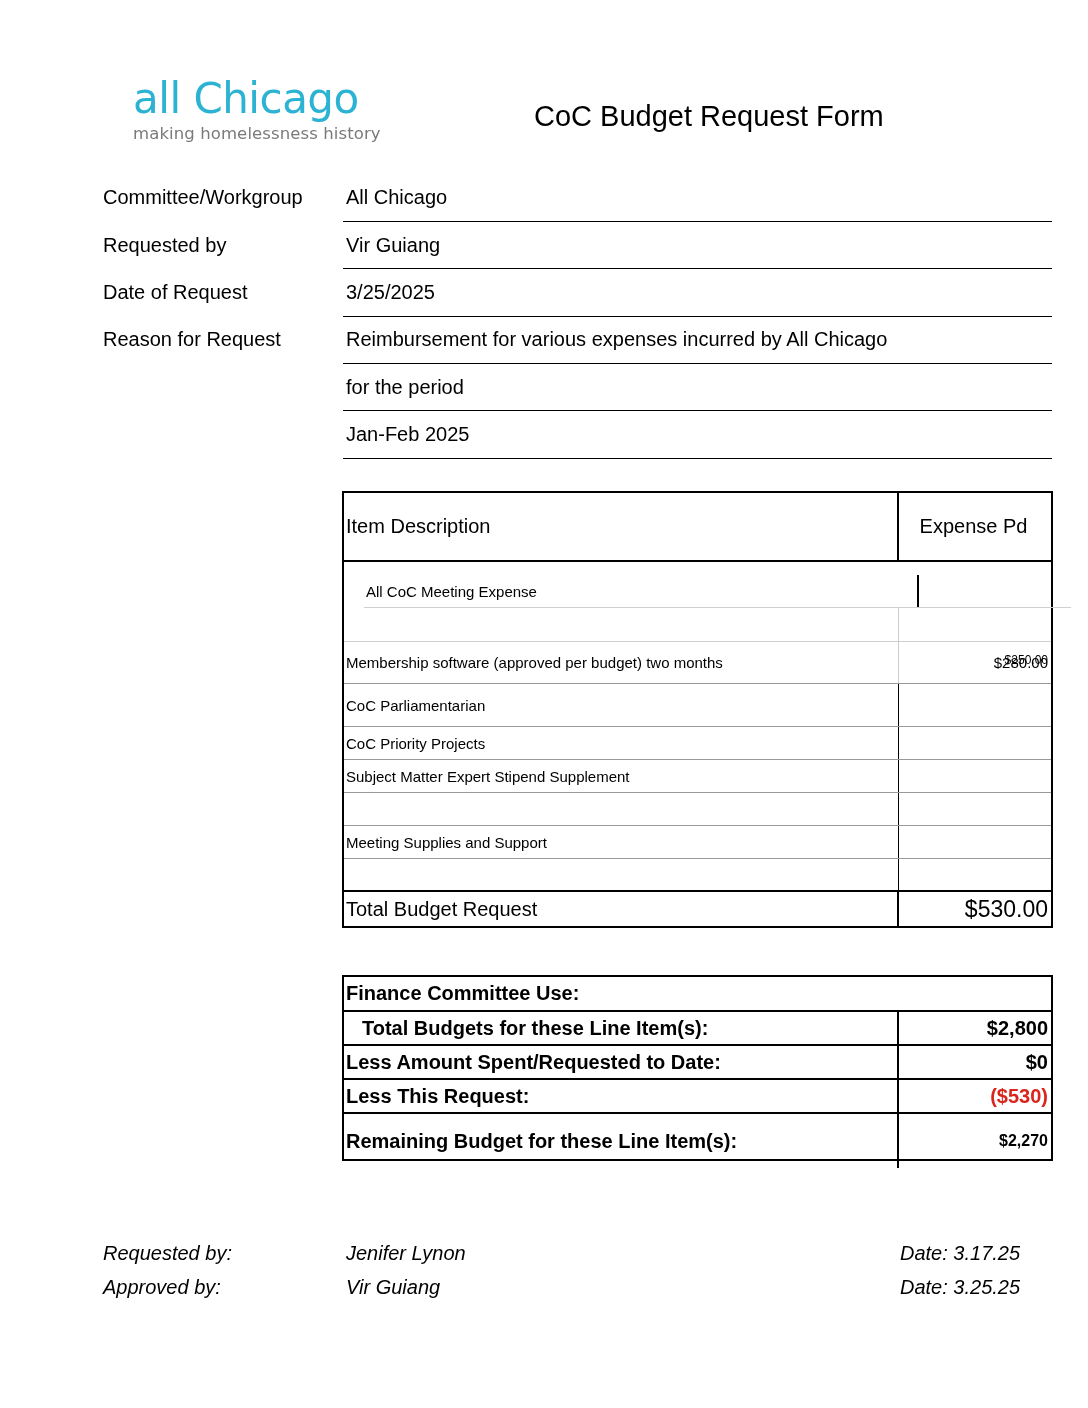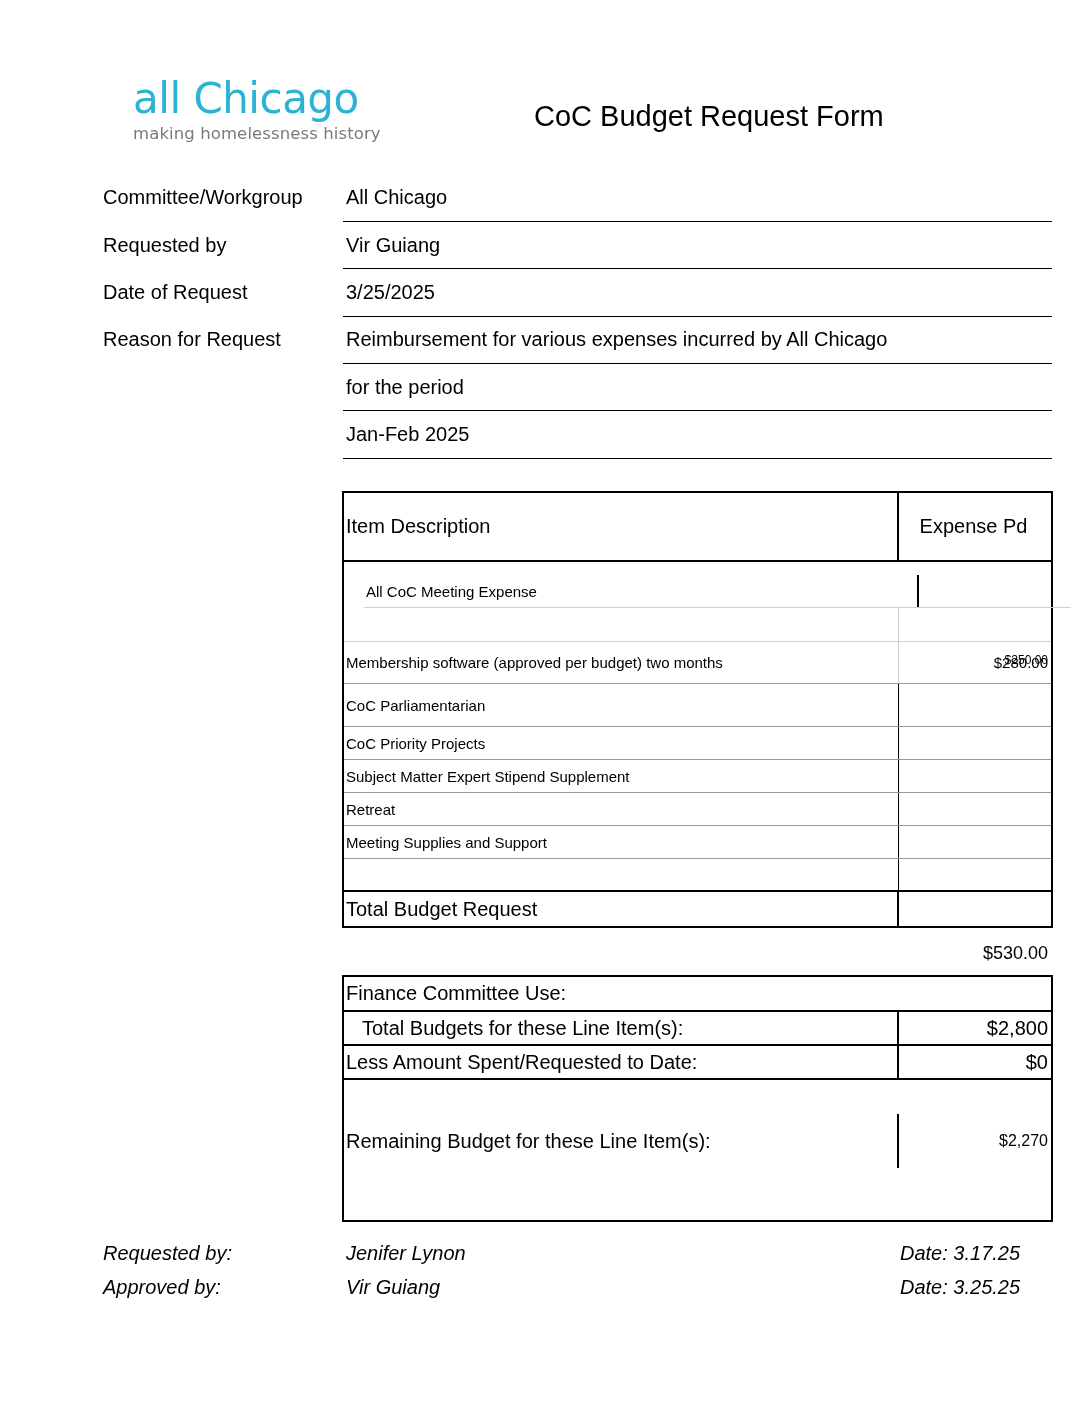--- a/index.html
+++ b/index.html
@@ -90,55 +90,59 @@
     <div class="cell c-desc" style="font-size:15px;">CoC Priority Projects</div>
     <div class="vline thin-vline"></div>
     <div class="cell c-amt" style="font-size:15px;"></div>
   </div>
   <div class="tbl-row" style="top:267px; height:33px; border-bottom:1px solid #999;">
     <div class="cell c-desc" style="font-size:15px;">Subject Matter Expert Stipend Supplement</div>
     <div class="vline thin-vline"></div>
     <div class="cell c-amt" style="font-size:15px;"></div>
   </div>
   <div class="tbl-row" style="top:300px; height:33px; border-bottom:1px solid #999;">
-    <div class="cell c-desc" style="font-size:15px;">Retreat</div>
     <div class="vline thin-vline"></div>
     <div class="cell c-amt" style="font-size:15px;"></div>
   </div>
   <div class="tbl-row" style="top:333px; height:33px; border-bottom:1px solid #999;">
     <div class="cell c-desc" style="font-size:15px;">Meeting Supplies and Support</div>
     <div class="vline thin-vline"></div>
     <div class="cell c-amt" style="font-size:15px;"></div>
   </div>
   <div class="tbl-row" style="top:366px; height:33px; border-bottom:2px solid #000;">
     <div class="cell c-desc" style="font-size:15px;"></div>
     <div class="vline thin-vline"></div>
     <div class="cell c-amt" style="font-size:15px;"></div>
   </div>
 
   <div class="tbl-row" style="top:399px; height:34px;">
     <div class="cell c-desc" style="font-size:20px;">Total Budget Request</div>
     <div class="vline"></div>
-    <div class="cell c-amt" style="font-size:18px;margin-top:44px;">$530.00</div>
+    <div class="cell c-amt" style="font-size:23px;">$530.00</div>
   </div>
 </div>
 
-<div class="tbl" style="top:975px; height:247px;">
+<div class="tbl" style="top:975px; height:186px;font-weight:bold;">
   <div class="tbl-row" style="top:0; height:35px; border-bottom:2px solid #000;">
     <div class="cell c-desc" style="font-size:20px;">Finance Committee Use:</div>
   </div>
   <div class="tbl-row" style="top:35px; height:34px; border-bottom:2px solid #000;">
     <div class="cell c-desc" style="font-size:20px;margin-left:16px;">Total Budgets for these Line Item(s):</div>
     <div class="vline"></div>
     <div class="cell c-amt" style="font-size:20px;">$2,800</div>
   </div>
   <div class="tbl-row" style="top:69px; height:34px; border-bottom:2px solid #000;">
     <div class="cell c-desc" style="font-size:20px;">Less Amount Spent/Requested to Date:</div>
     <div class="vline"></div>
     <div class="cell c-amt" style="font-size:20px;">$0</div>
+  </div>
+  <div class="tbl-row" style="top:103px; height:34px; border-bottom:2px solid #000;">
+    <div class="cell c-desc" style="font-size:20px;">Less This Request:</div>
+    <div class="vline"></div>
+    <div class="cell c-amt" style="font-size:20px; color:#d9251c;">($530)</div>
   </div>
   <div class="tbl-row" style="top:137px; height:54px;">
     <div class="cell c-desc" style="font-size:20px;">Remaining Budget for these Line Item(s):</div>
     <div class="vline"></div>
     <div class="cell c-amt" style="font-size:16px;">$2,270</div>
   </div>
 </div>
 
 <div>
   <div class="sig-label" style="top:1242px">Requested by:</div>

